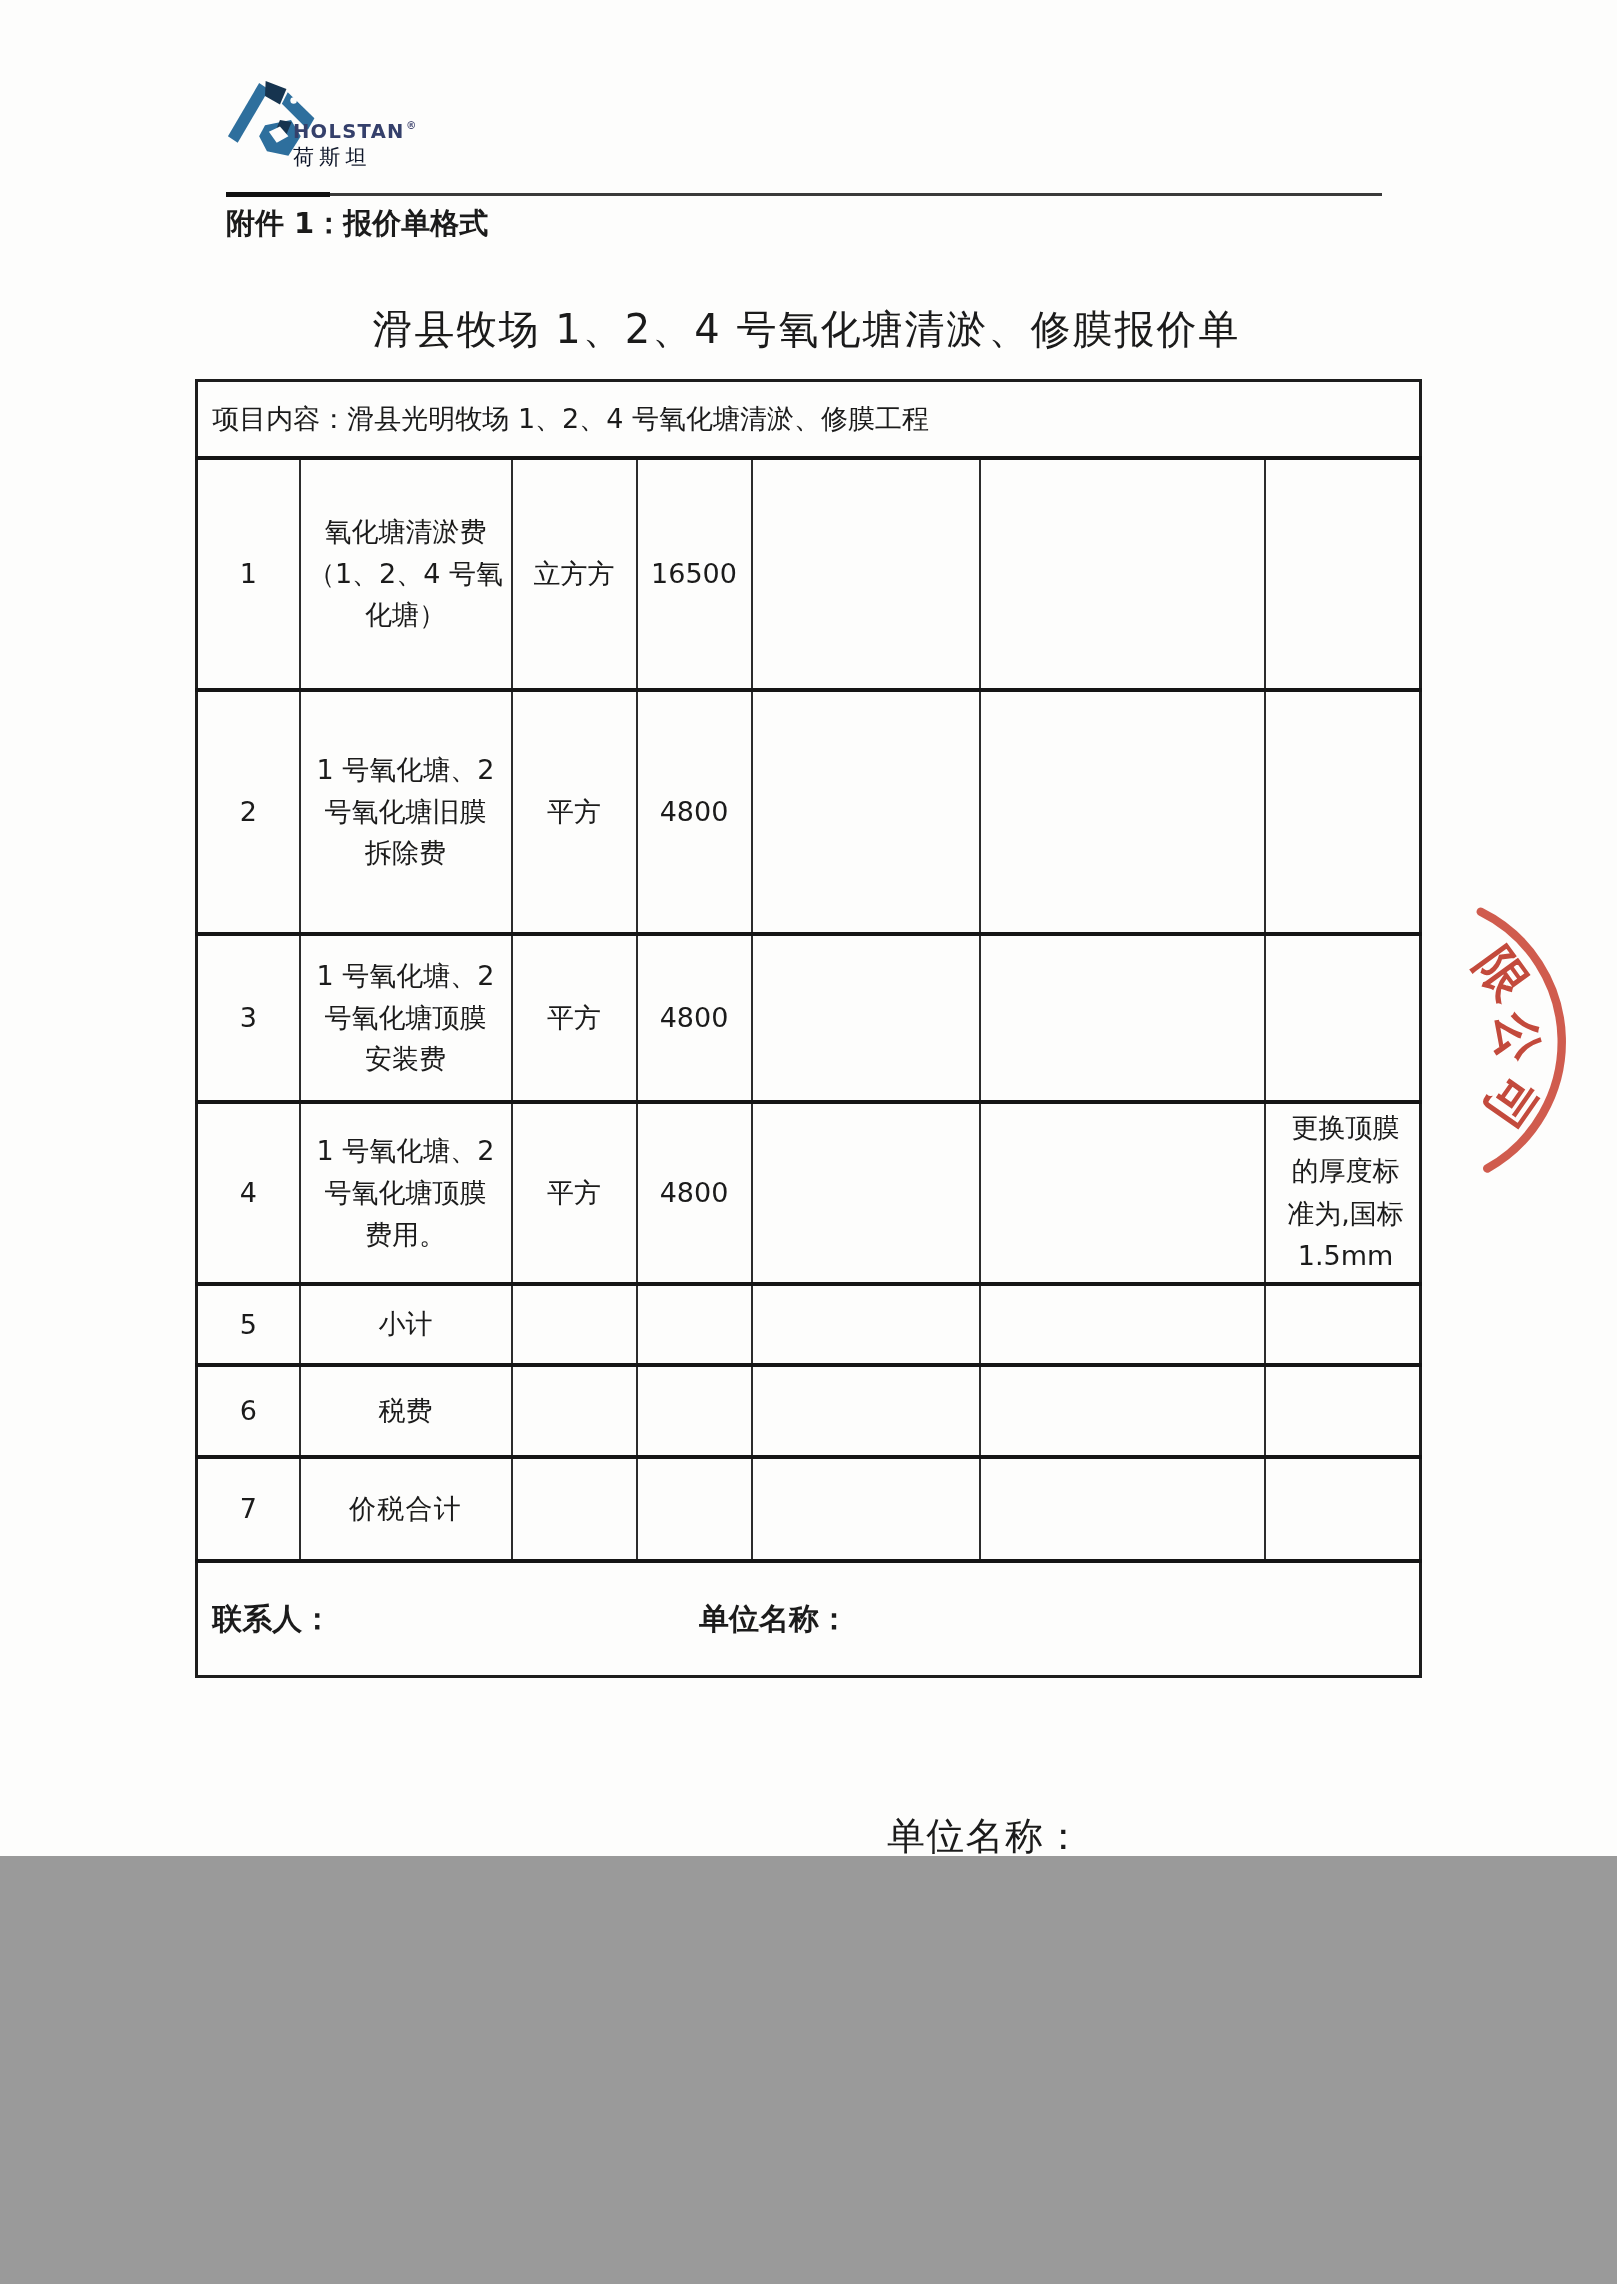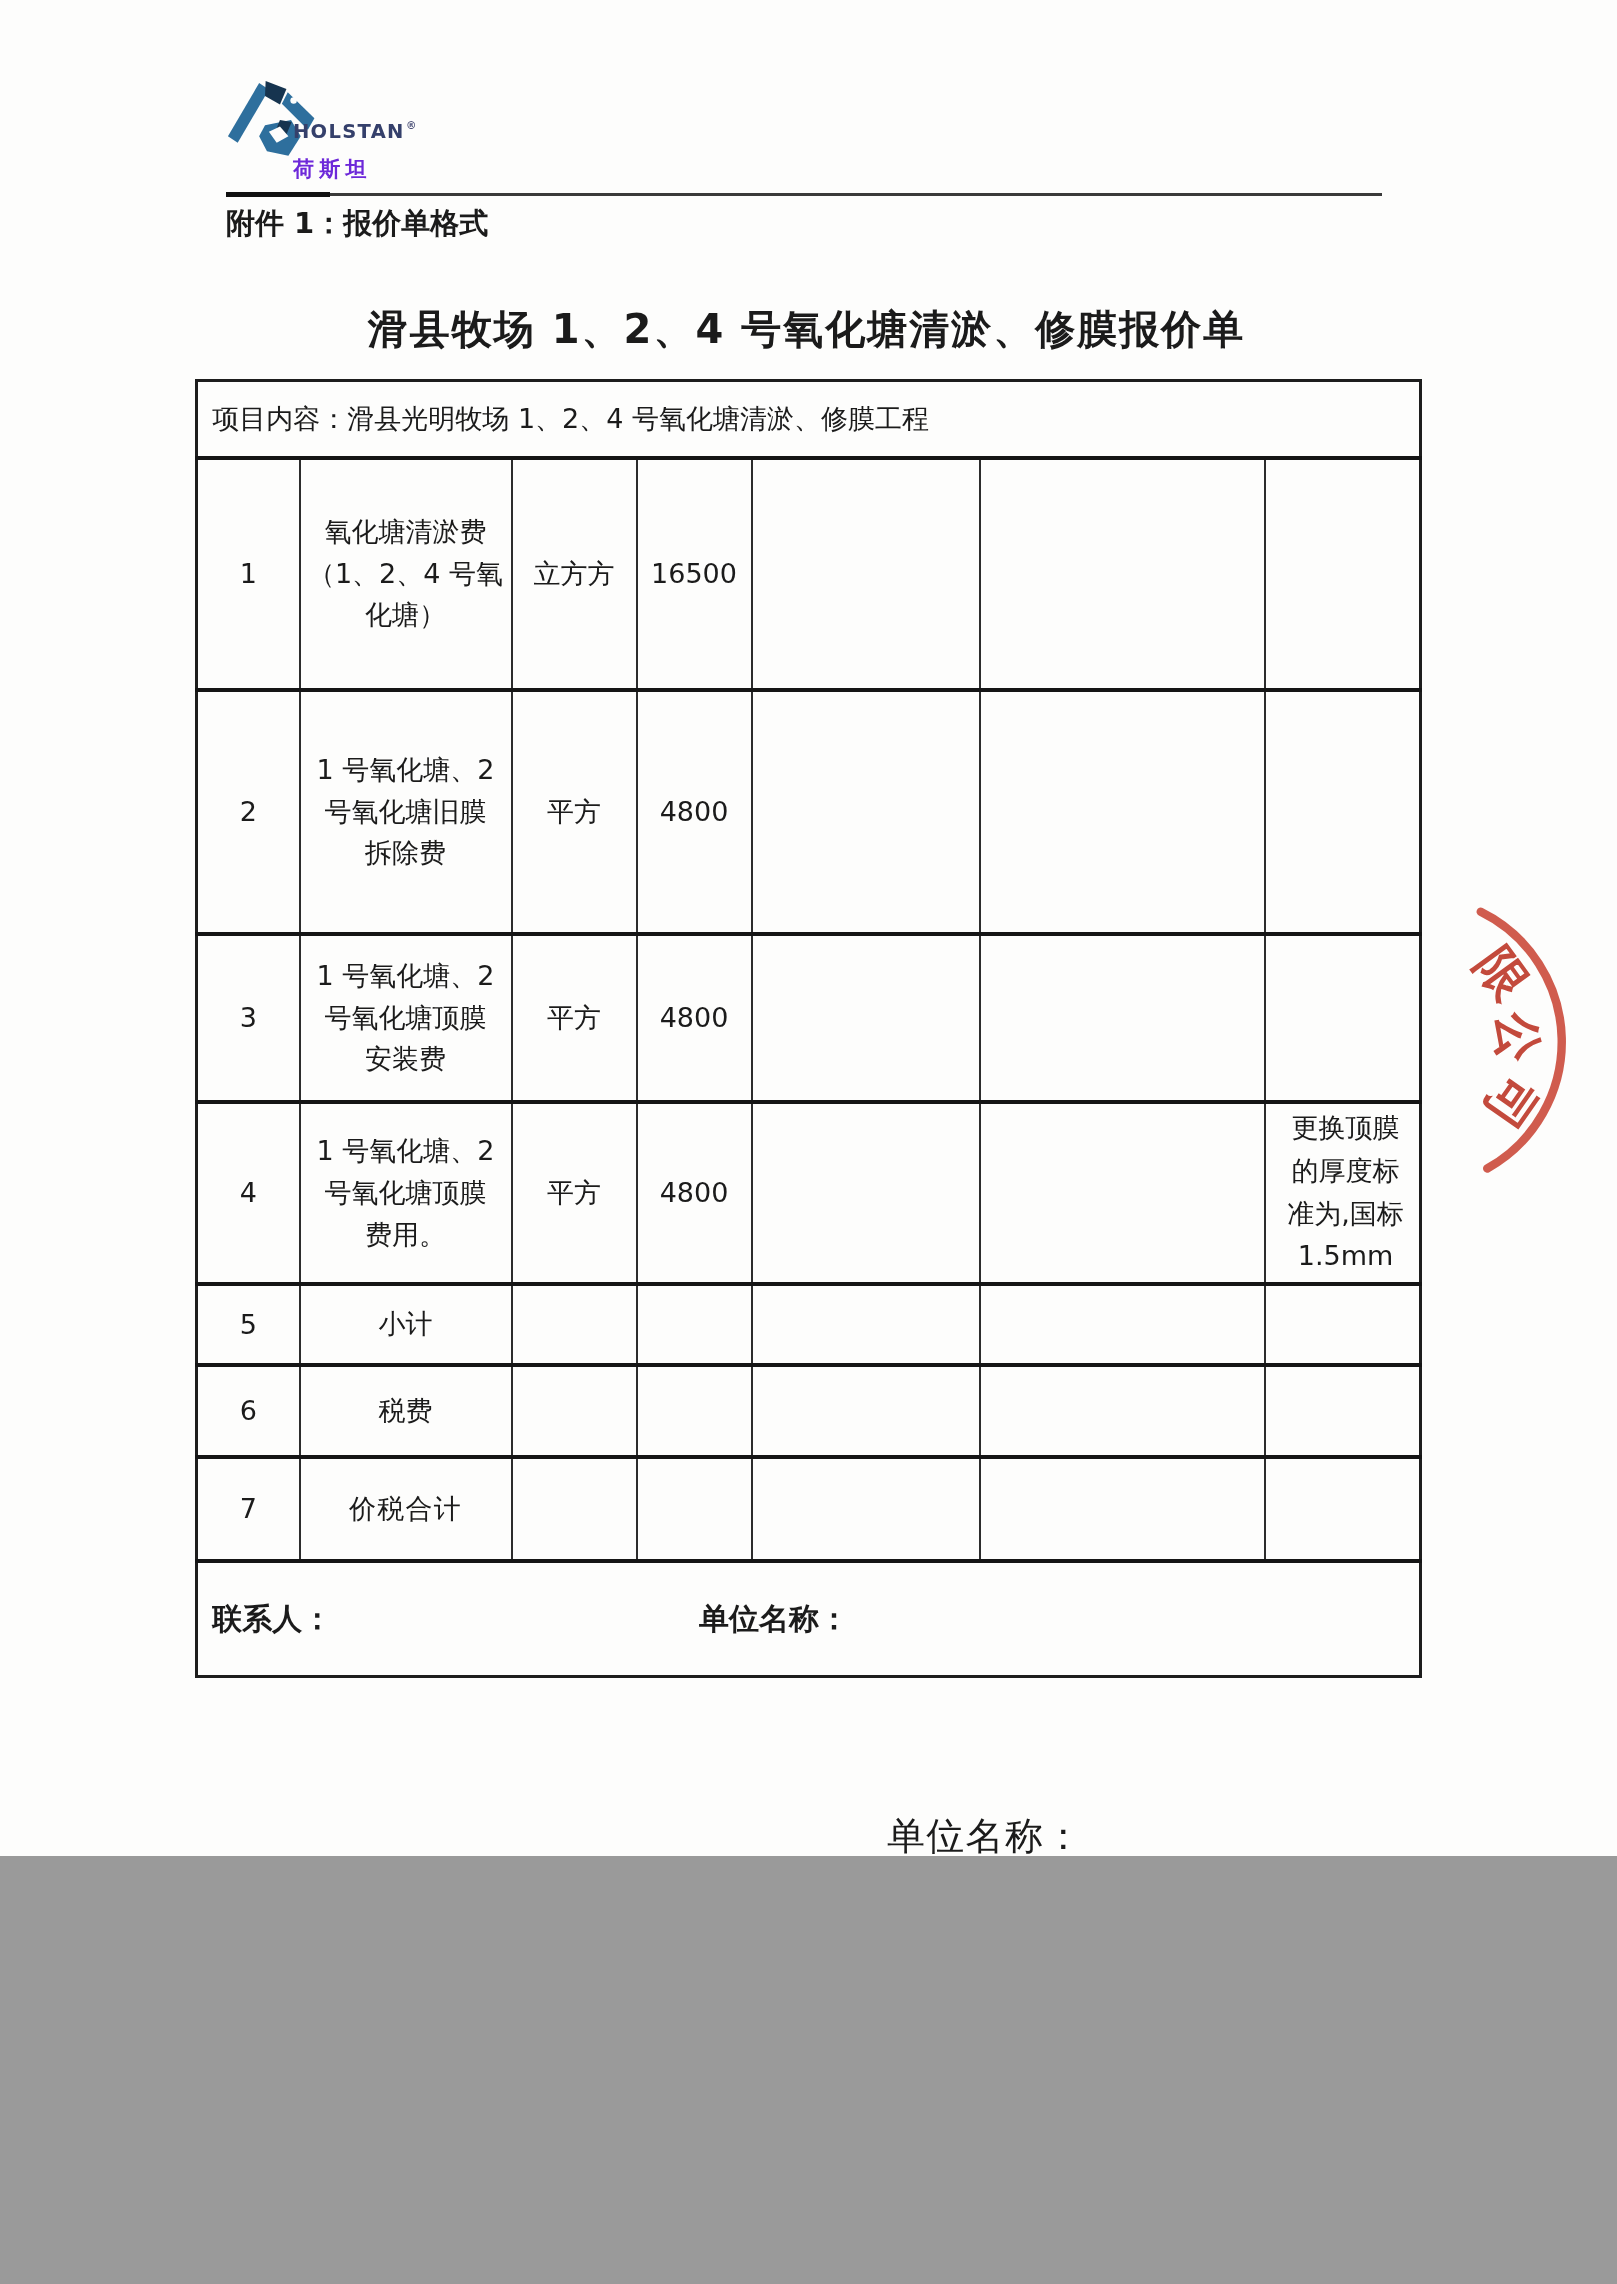--- a/index.html
+++ b/index.html
@@ -3,27 +3,27 @@
 <meta charset="utf-8">
 <style>
   html,body{margin:0;padding:0;background:#9a9a9a;}
   .page{position:relative;width:1617px;height:1856px;background:#fdfdfc;
         font-family:"DejaVu Sans",sans-serif;color:#1b1b1b;overflow:hidden;margin:0 auto;}
   
   .logo-mark{position:absolute;left:226px;top:81px;width:91px;height:86px;}
   .logo-text{position:absolute;left:293px;top:120px;line-height:1;}
   .brand-line{font-size:19.5px;font-weight:700;color:#35406b;letter-spacing:1.3px;}
   .reg{font-size:10.4px;vertical-align:9px;color:#4a4f77;margin-left:1.3px;}
-  .brand-cn{font-size:21px;font-weight:700;color:#6d28d9;letter-spacing:5.2px;margin-top:17px;}
+  .brand-cn{font-size:21px;font-weight:400;color:#0f172a;letter-spacing:5.2px;margin-top:5px;}
   
   .rule{position:absolute;left:226px;top:193px;width:1156px;height:2.6px;background:#3a3a3a;}
   .rule-cap{position:absolute;left:226px;top:192px;width:104px;height:5.2px;background:#111;}
   .attachment{position:absolute;left:226px;top:204px;font-size:29px;font-weight:600;}
   .title{position:absolute;left:195px;top:302px;width:1223px;margin:0;text-align:center;
-         font-size:40px;font-weight:700;letter-spacing:2px;}
+         font-size:40px;font-weight:400;letter-spacing:2px;}
   
   table.quote{position:absolute;left:195px;top:379px;width:1223px;border-collapse:collapse;
               table-layout:fixed;border:3.3px solid #1d1d1d;}
   .quote td,.quote th{border:2px solid #2c2c2c;padding:0;font-size:27px;font-weight:400;
               text-align:center;vertical-align:middle;overflow:hidden;}
   .quote .tb td,.quote .tb th{border-bottom:4.6px solid #151515;}
   .project-cell{text-align:left !important;padding-left:14.3px !important;font-weight:600;}
   .quote th{font-weight:500;}
   .pre{white-space:pre-line;line-height:1.55;margin-left:24px;}
   .num{font-size:29px;}

